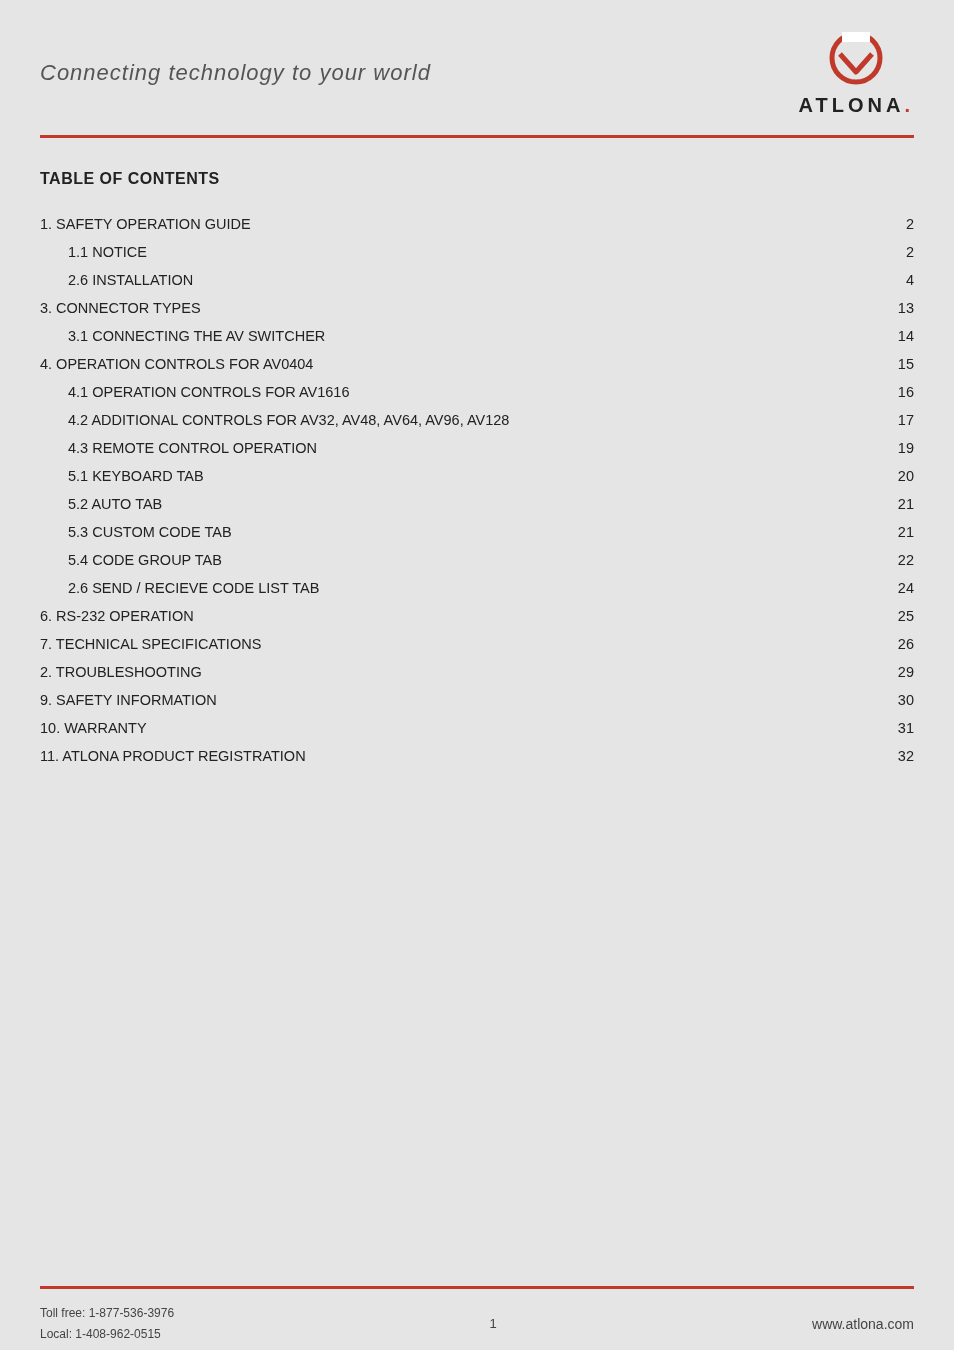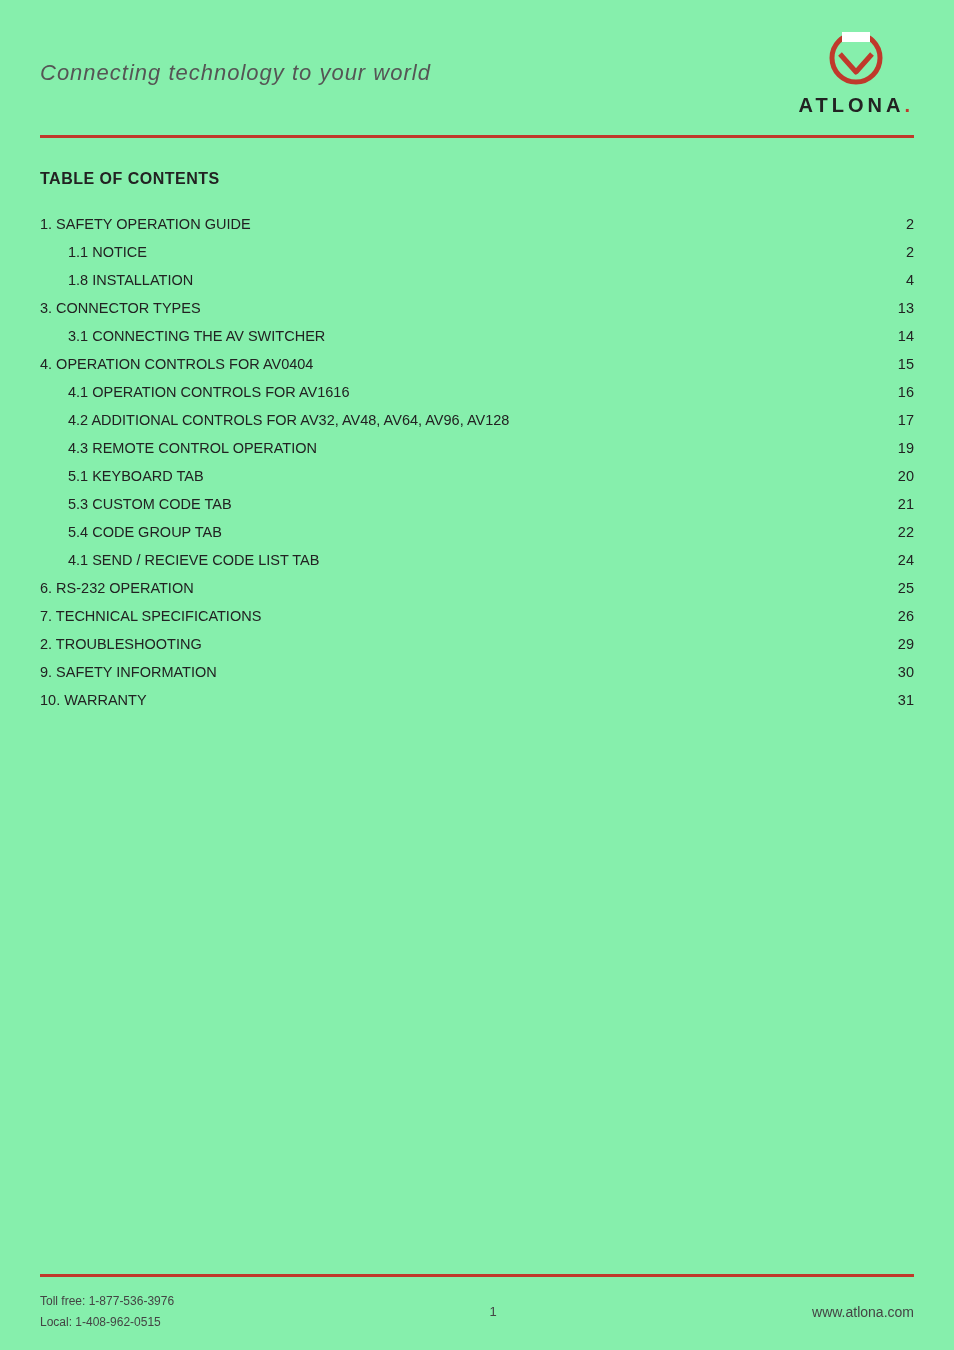--- a/index.html
+++ b/index.html
@@ -13,21 +13,21 @@
       min-height: 1350px;
       background: #ffffff;
       font-family: Arial, Helvetica, sans-serif;
       color: #222222;
       position: relative;
     }
 
     .page {
       width: 954px;
       min-height: 1350px;
-      background: #86efac;
+      background: #e5e5e5;
       display: flex;
       flex-direction: column;
       position: relative;
     }
 
     
     .header {
       padding: 32px 40px 0 40px;
       display: flex;
       justify-content: space-between;
@@ -109,21 +109,21 @@
     .footer-rule {
       height: 3px;
       background: #c0392b;
       margin: 0 40px;
     }
 
     .footer-content {
       display: flex;
       justify-content: space-between;
       align-items: center;
-      padding: 14px 40px 18px 40px;
+      padding: 14px 40px 6px 40px;
       gap: 40px;
     }
 
     .footer-left {
       font-size: 12px;
       color: #444444;
       line-height: 1.7;
     }
 
     .footer-center {
@@ -174,21 +174,21 @@
       <tbody id="toc-body">
       <tr>
             <td class="toc-label">1. SAFETY OPERATION GUIDE</td>
             <td class="toc-page">2</td>
           </tr>
           <tr>
             <td class="toc-label indent-1">1.1 NOTICE</td>
             <td class="toc-page">2</td>
           </tr>
           <tr>
-            <td class="toc-label indent-1">1.8 INSTALLATION</td>
+            <td class="toc-label indent-1">2.6 INSTALLATION</td>
             <td class="toc-page">4</td>
           </tr>
           <tr>
             <td class="toc-label">3. CONNECTOR TYPES</td>
             <td class="toc-page">13</td>
           </tr>
           <tr>
             <td class="toc-label indent-1">3.1 CONNECTING THE AV SWITCHER</td>
             <td class="toc-page">14</td>
           </tr>
@@ -206,29 +206,33 @@
           </tr>
           <tr>
             <td class="toc-label indent-1">4.3 REMOTE CONTROL OPERATION</td>
             <td class="toc-page">19</td>
           </tr>
           <tr>
             <td class="toc-label indent-1">5.1 KEYBOARD TAB</td>
             <td class="toc-page">20</td>
           </tr>
           <tr>
+            <td class="toc-label indent-1">5.2 AUTO TAB</td>
+            <td class="toc-page">21</td>
+          </tr>
+          <tr>
             <td class="toc-label indent-1">5.3 CUSTOM CODE TAB</td>
             <td class="toc-page">21</td>
           </tr>
           <tr>
             <td class="toc-label indent-1">5.4 CODE GROUP TAB</td>
             <td class="toc-page">22</td>
           </tr>
           <tr>
-            <td class="toc-label indent-1">4.1 SEND / RECIEVE CODE LIST TAB</td>
+            <td class="toc-label indent-1">2.6 SEND / RECIEVE CODE LIST TAB</td>
             <td class="toc-page">24</td>
           </tr>
           <tr>
             <td class="toc-label">6. RS-232 OPERATION</td>
             <td class="toc-page">25</td>
           </tr>
           <tr>
             <td class="toc-label">7. TECHNICAL SPECIFICATIONS</td>
             <td class="toc-page">26</td>
           </tr>
@@ -236,20 +240,24 @@
             <td class="toc-label">2. TROUBLESHOOTING</td>
             <td class="toc-page">29</td>
           </tr>
           <tr>
             <td class="toc-label">9. SAFETY INFORMATION</td>
             <td class="toc-page">30</td>
           </tr>
           <tr>
             <td class="toc-label">10. WARRANTY</td>
             <td class="toc-page">31</td>
+          </tr>
+          <tr>
+            <td class="toc-label">11.  ATLONA PRODUCT REGISTRATION</td>
+            <td class="toc-page">32</td>
           </tr>
         </tbody>
     </table>
   </div>
 
   <div class="footer">
     <div class="footer-rule"></div>
     <div class="footer-content">
       <div class="footer-left">
         <div>Toll free: 1-877-536-3976</div>

